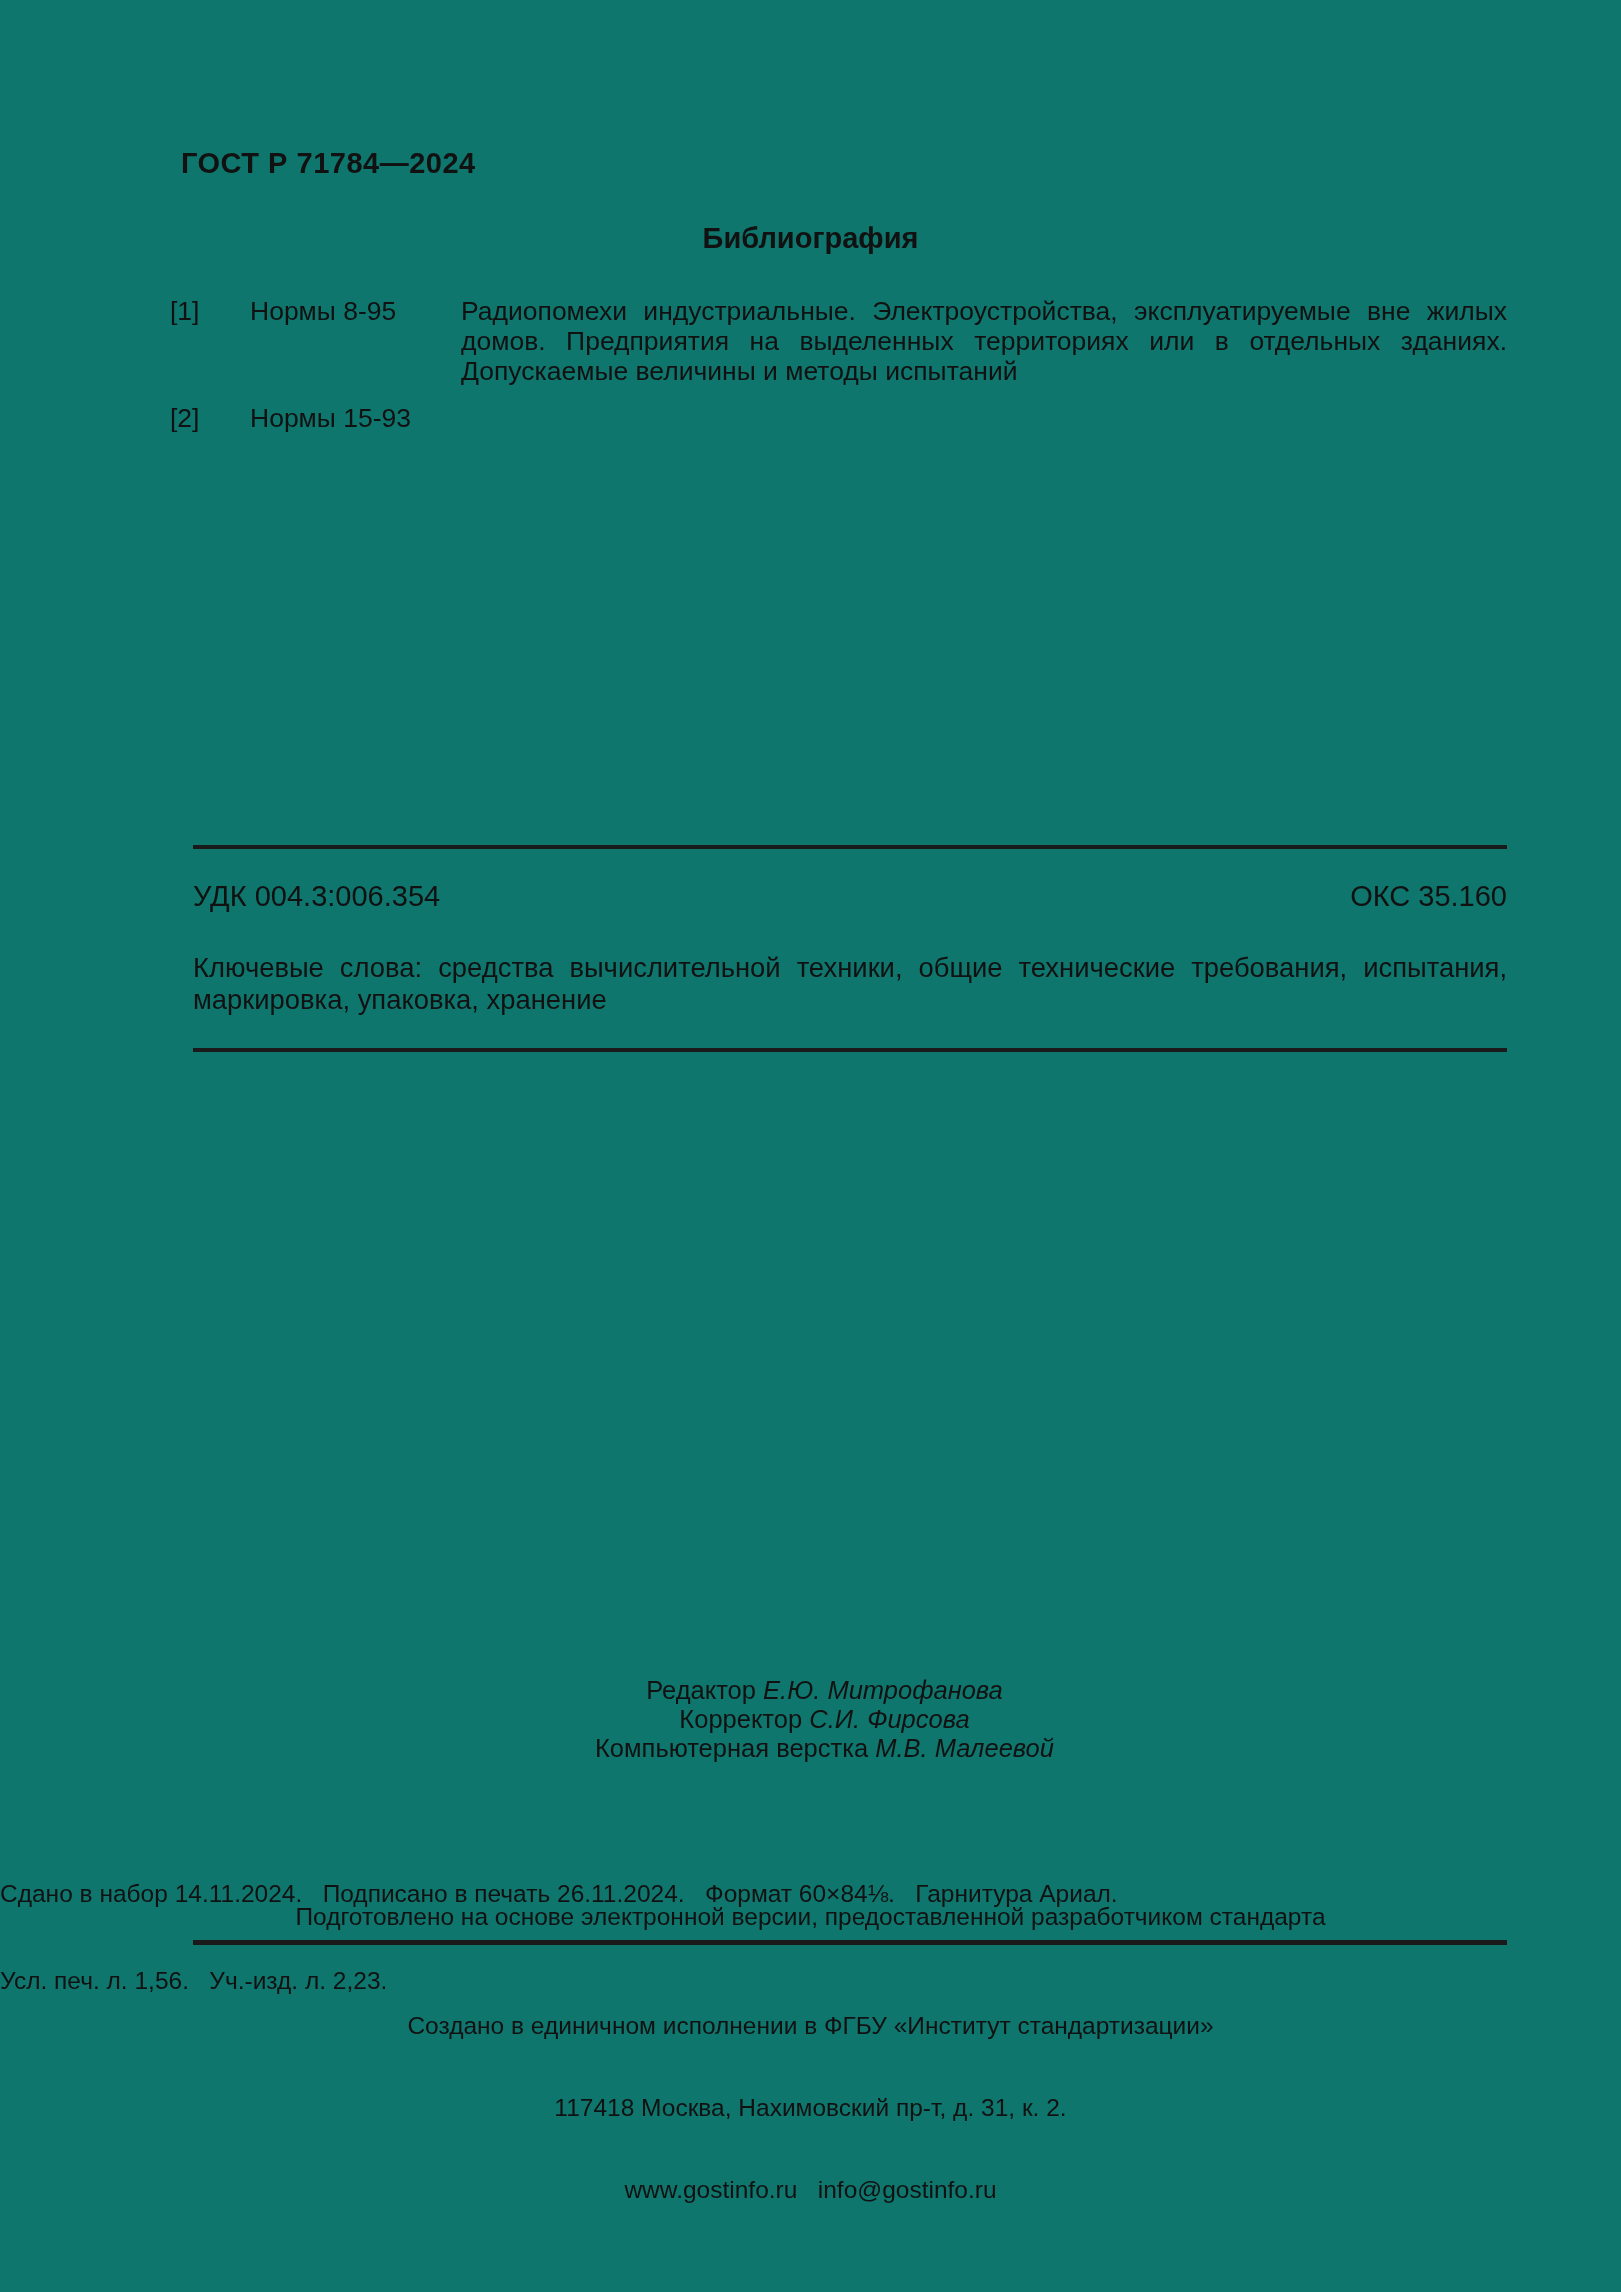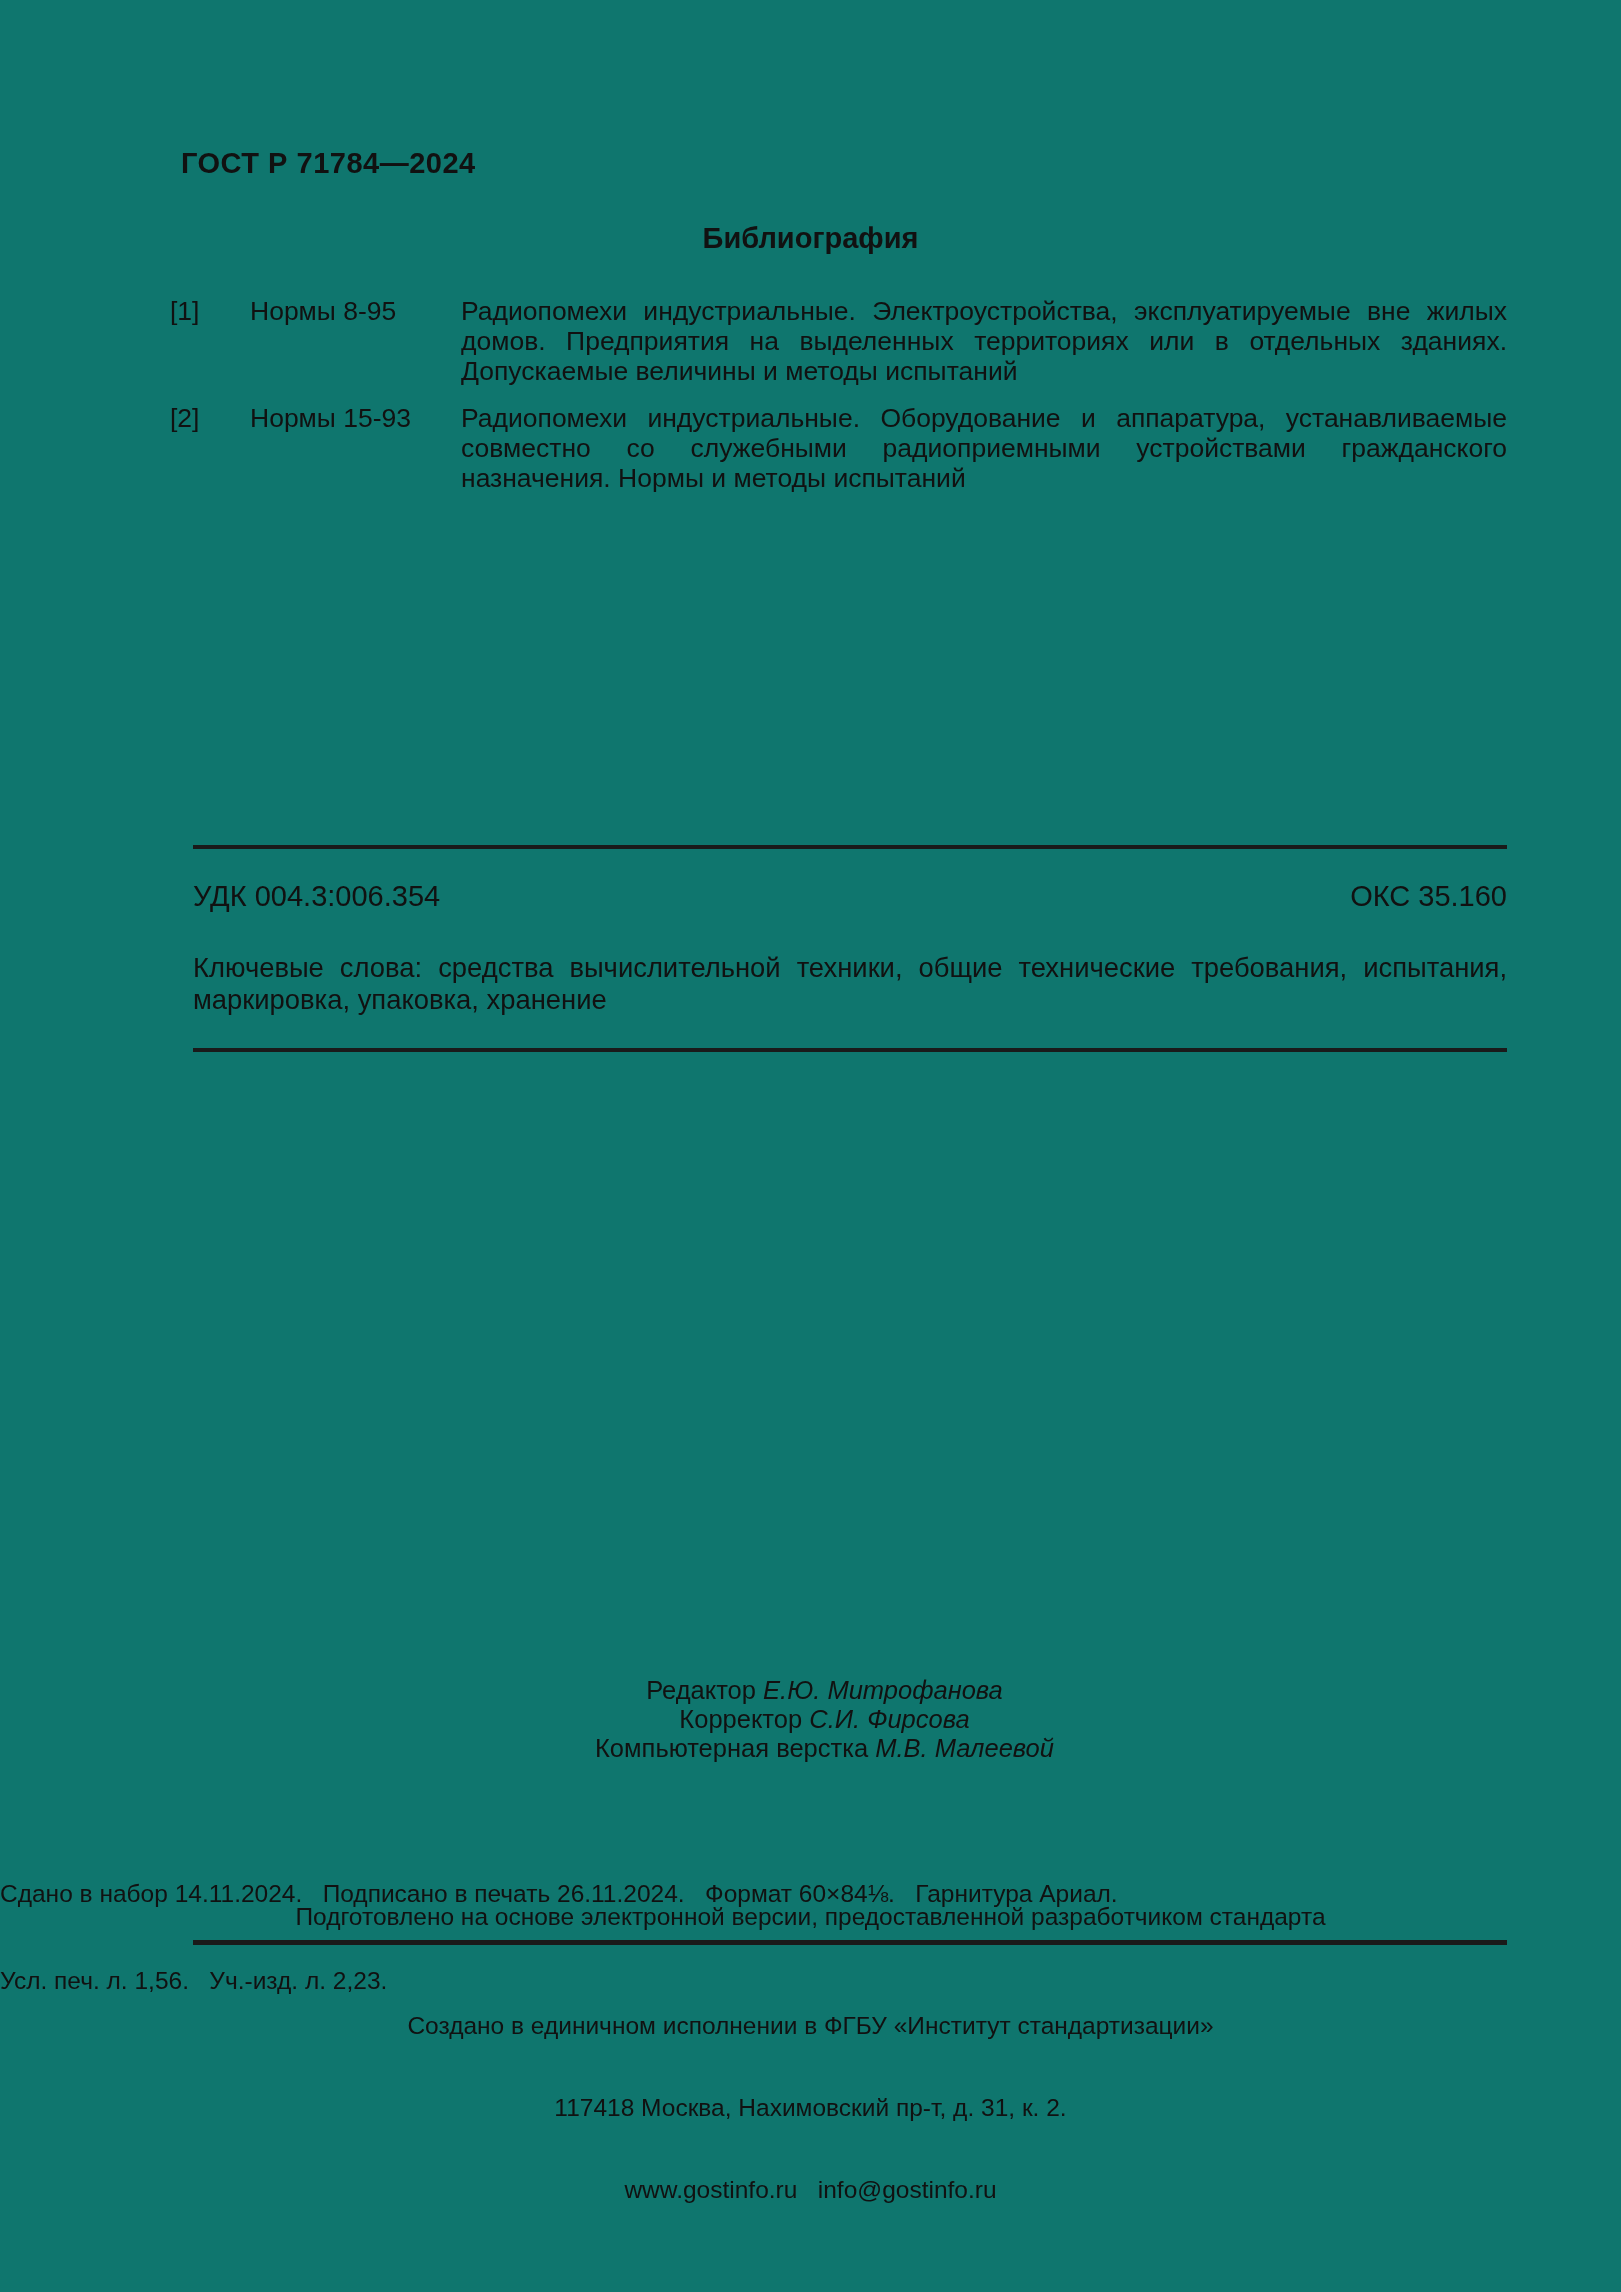--- a/index.html
+++ b/index.html
@@ -137,21 +137,20 @@
 
   <div class="bib-list">
     <div class="bib-entry">
       <div class="bib-num">[1]</div>
       <div class="bib-ref">Нормы 8-95</div>
       <div class="bib-desc">Радиопомехи индустриальные. Электроустройства, эксплуатируемые вне жилых домов. Предприятия на выделенных территориях или в отдельных зданиях. Допускаемые величины и методы испытаний</div>
     </div>
     <div class="bib-entry">
       <div class="bib-num">[2]</div>
       <div class="bib-ref">Нормы 15-93</div>
-      <div class="bib-desc">Радиопомехи индустриальные. Оборудование и аппаратура, устанавливаемые совместно со служебными радиоприемными устройствами гражданского назначения. Нормы и методы испытаний</div>
     </div>
   </div>
 
   <div class="rule rule-1"></div>
 
   <div class="codes-row">
     <span>УДК 004.3:006.354</span>
     <span>ОКС 35.160</span>
   </div>
 

